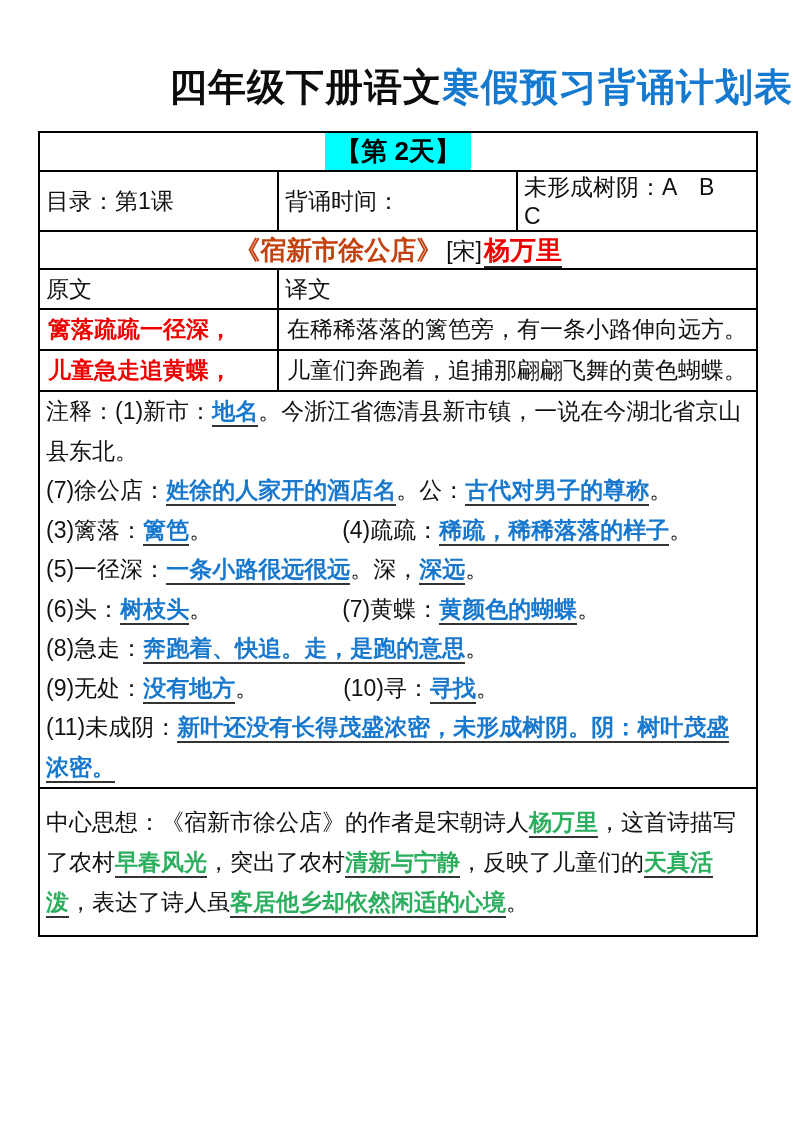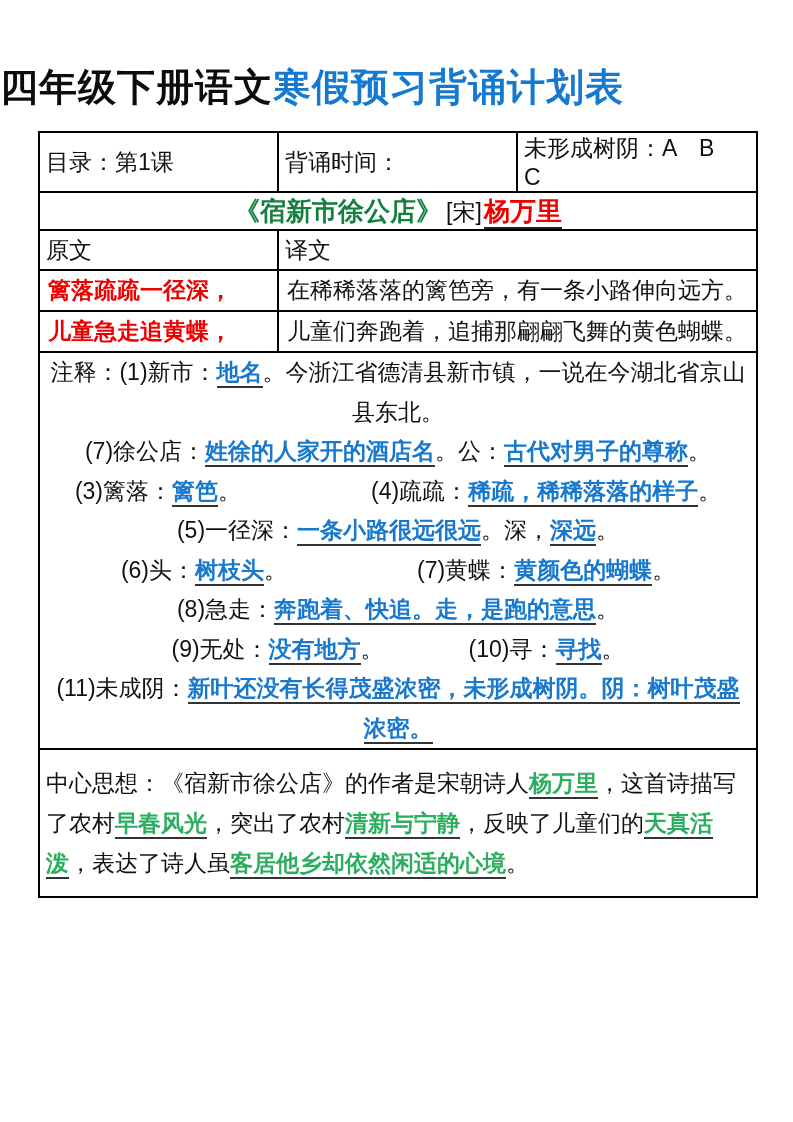--- a/index.html
+++ b/index.html
@@ -16,21 +16,21 @@
     color:#111;
   }
   .page{
     position:relative;
     width:793px;height:1122px;
     background:#ffffff;
     overflow:hidden;
   }
   .main-title{
     position:absolute;top:62px;left:0;width:100%;
-    text-align:left;
+    text-align:right;
     font-size:38px;font-weight:900;
     letter-spacing:1px;
     white-space:nowrap;
   }
   .main-title .t-black{color:#0c0c0c;}
   .main-title .t-blue{color:var(--c-title-blue);}
   table.study{
     position:absolute;top:131px;left:38px;
     width:718px;
     border-collapse:collapse;
@@ -48,40 +48,40 @@
     display:inline-block;
     background:var(--c-cyan);
     color:#000;
     font-weight:bold;
     font-size:26px;
     padding:2px 10px;
     line-height:33px;
   }
   td.info-cell{height:56px;font-size:23px;padding-left:8px;}
   td.poem-title-cell{height:38px;text-align:center;padding:0;}
-  .poem-book{font-weight:bold;font-size:26px;color:#15803d;}
+  .poem-book{font-weight:bold;font-size:26px;color:#c2410c;}
   .poem-dynasty{font-size:23px;color:#0c0c0c;margin:0 2px 0 4px;}
   .poem-author{
     font-weight:bold;font-size:26px;color:var(--c-red);
     border-bottom:2px solid #222;padding-bottom:1px;
   }
   td.col-header{height:40px;text-align:left;font-size:25px;padding:0;}
   td.poem-orig{
     color:var(--c-red);font-weight:bold;font-size:26px;
     vertical-align:top;line-height:39px;padding:1px 2px 0 4px;
     white-space:nowrap;
   }
   td.poem-trans{
     font-size:22px;vertical-align:top;line-height:39px;
     padding:1px 4px 0 8px;
     border-radius:16px;
   }
   tr.row-s td{height:39px;padding-left:8px;}
   tr.row-d td{height:78px;}
-  td.notes-cell{height:393px;vertical-align:top;padding:2px 8px 0 8px;text-align:center;}
+  td.notes-cell{height:393px;vertical-align:top;padding:2px 8px 0 8px;}
   td.summary-cell{height:148px;vertical-align:top;padding:4px 8px 0 8px;}
   .para{line-height:39.5px;font-size:23px;margin:0;}
   .summary-cell .para{line-height:40px;}
   .seg-k{color:#111;}
   .seg-b{
     color:var(--c-blue);font-weight:bold;
     border-bottom:2px solid #333;padding-bottom:1px;
   }
   .seg-g{
     color:var(--c-green);font-weight:bold;
@@ -99,20 +99,25 @@
   </div>
 
   <table class="study">
     <colgroup>
       <col style="width:239px">
         <col style="width:239px">
         <col style="width:240px">
     </colgroup>
 
     <tbody>
+        <tr>
+      <td class="day-cell" colspan="3">
+        <span class="day-badge">【第 2天】</span>
+      </td>
+    </tr>
 
     <tr>
       <td class="info-cell">目录：第1课</td>
       <td class="info-cell">背诵时间：</td>
       <td class="info-cell">未形成树阴：A　B　C</td>
     </tr>
 
     <tr>
       <td class="poem-title-cell" colspan="3">
         <span class="poem-book">《宿新市徐公店》</span><span class="poem-dynasty">[宋]</span><span class="poem-author">杨万里</span>

